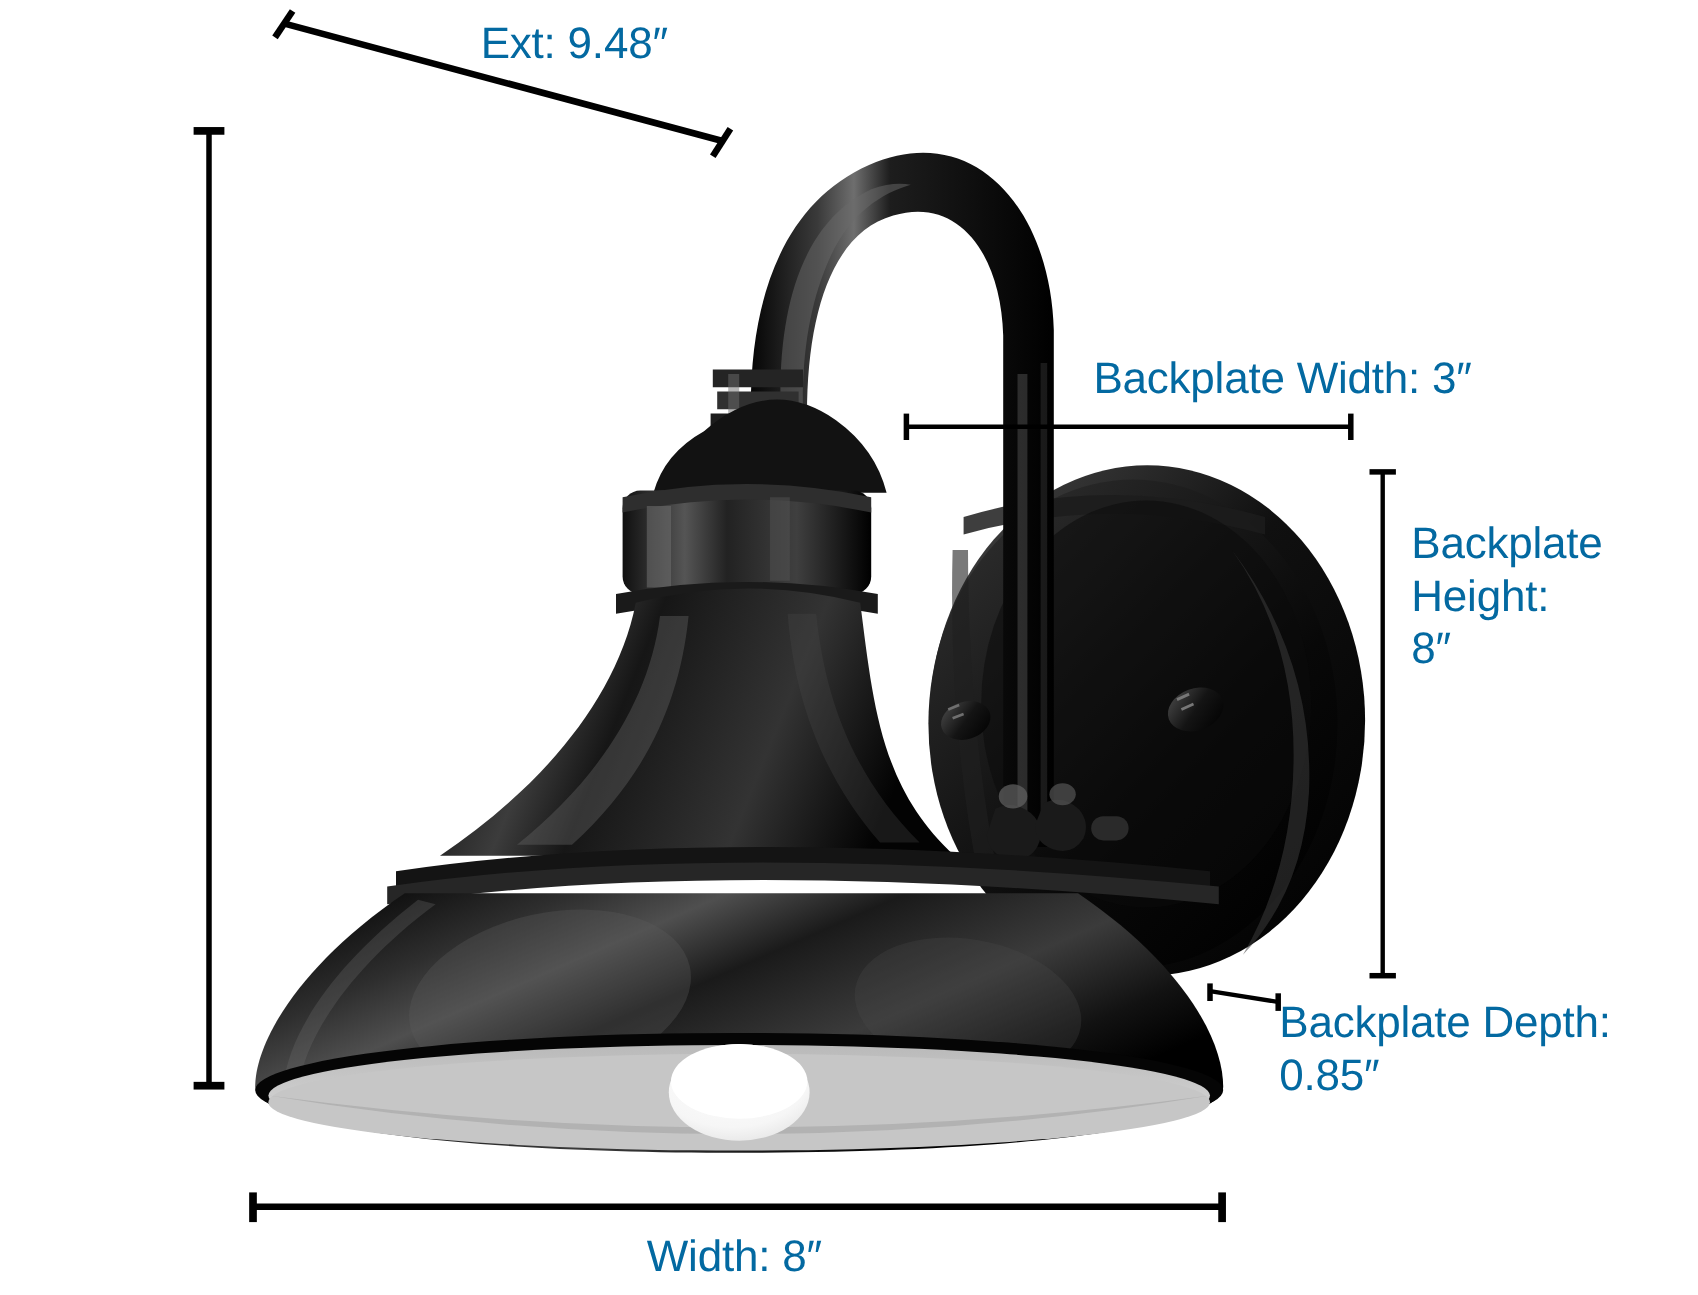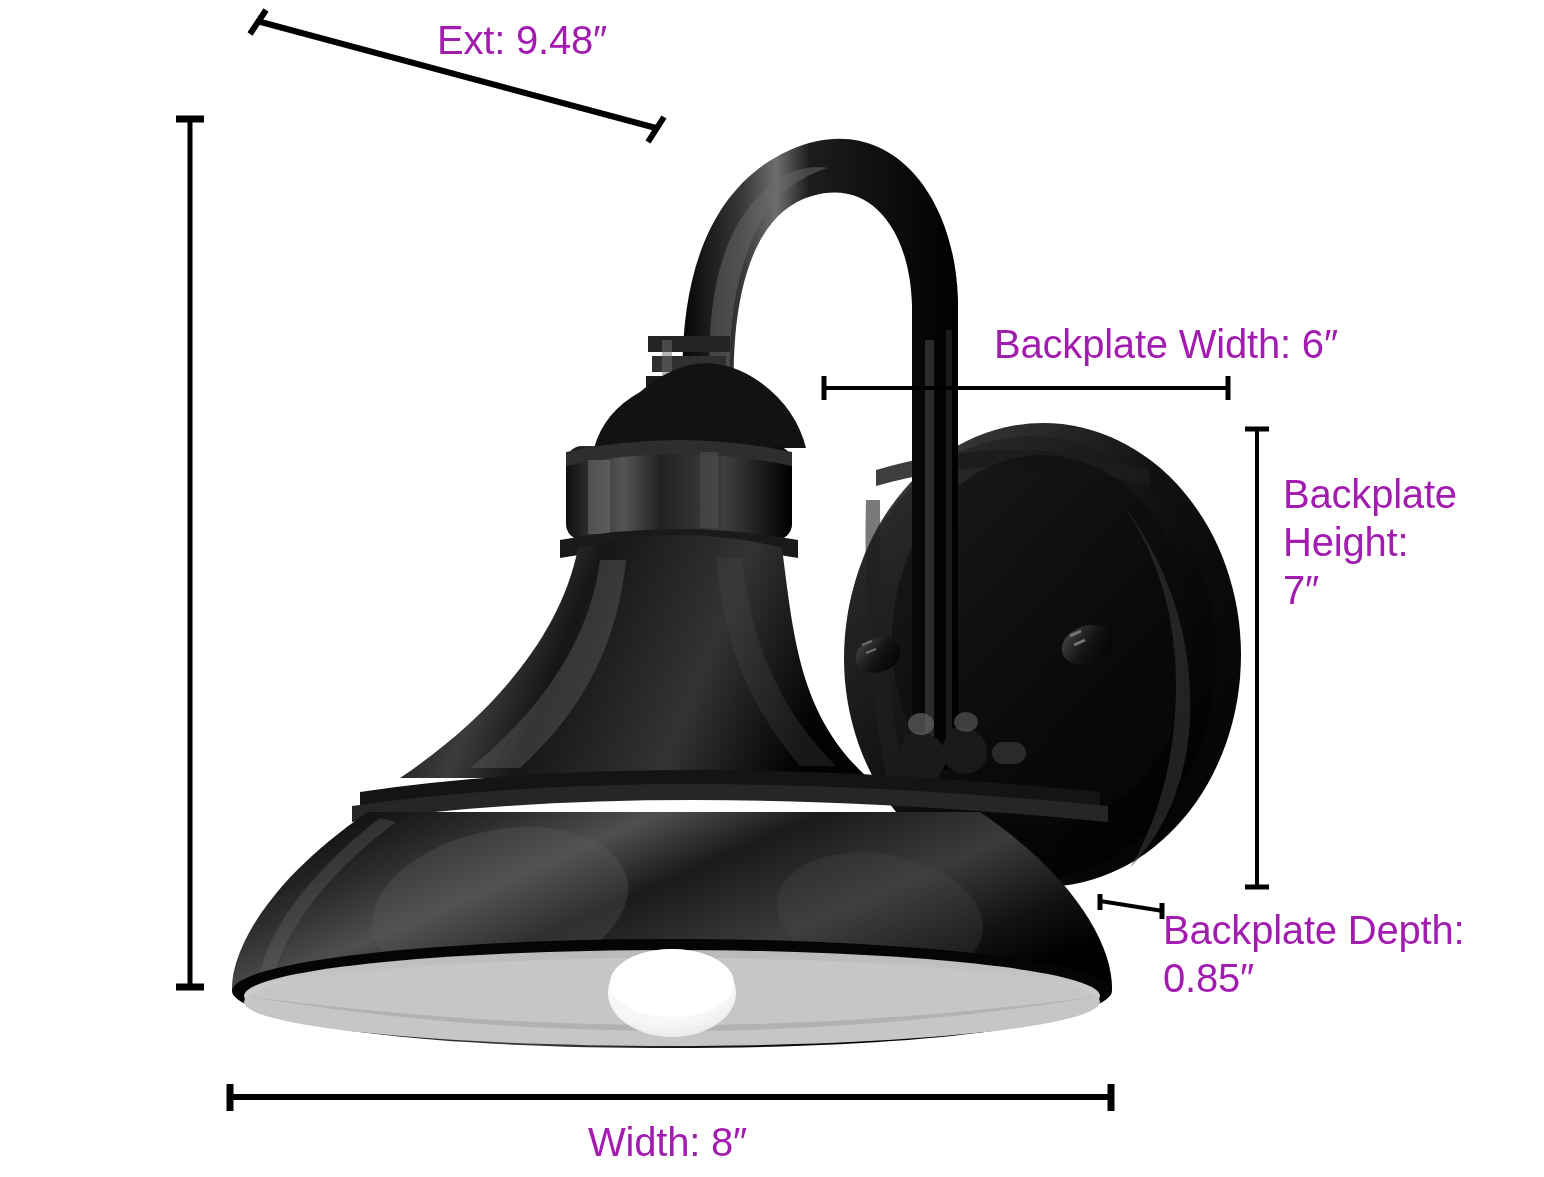--- a/index.html
+++ b/index.html
@@ -19,21 +19,21 @@
   }
   #fixture-svg, #dims-svg {
     position: absolute;
     left: 0;
     top: 0;
     width: 1544px;
     height: 1177px;
   }
   .dim-label {
     position: absolute;
-    color: #a21caf;
+    color: #0369a1;
     font-family: "Liberation Sans", sans-serif;
     font-size: 40px;
     line-height: 48px;
     white-space: pre-line;
     letter-spacing: -0.2px;
   }
   #label-ext      { left: 437px; top: 16px; }
   #label-height   { left: 22px;  top: 534px; }
   #label-bpw      { left: 994px; top: 320px; }
   #label-bph      { left: 1283px; top: 470px; width: 250px; }
@@ -231,22 +231,22 @@
         <line x1="228" y1="1097" x2="1113" y2="1097" stroke-width="6"></line>
         <line x1="230" y1="1084" x2="230" y2="1111" stroke-width="7"></line>
         <line x1="1111" y1="1084" x2="1111" y2="1111" stroke-width="7"></line>
       </g>
     </g>
   </svg>
 
   <div class="dim-label" id="label-ext">Ext: 9.48″</div>
 
 
-  <div class="dim-label" id="label-bpw">Backplate Width: 6″</div>
+  <div class="dim-label" id="label-bpw">Backplate Width: 3″</div>
 
   <div class="dim-label" id="label-bph">Backplate Height:
-7″</div>
+8″</div>
 
   <div class="dim-label" id="label-bpd">Backplate Depth: 0.85″</div>
 
   <div class="dim-label" id="label-width">Width: 8″</div>
 
 </div>
 
 </body></html>

